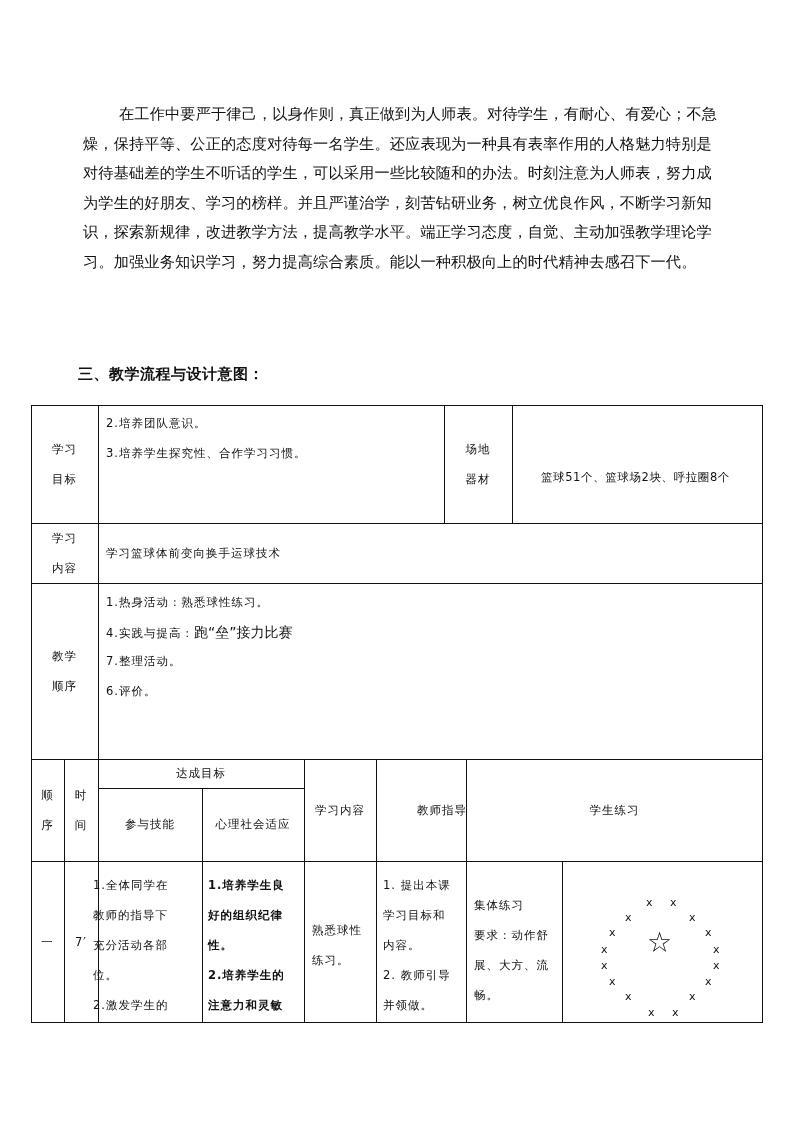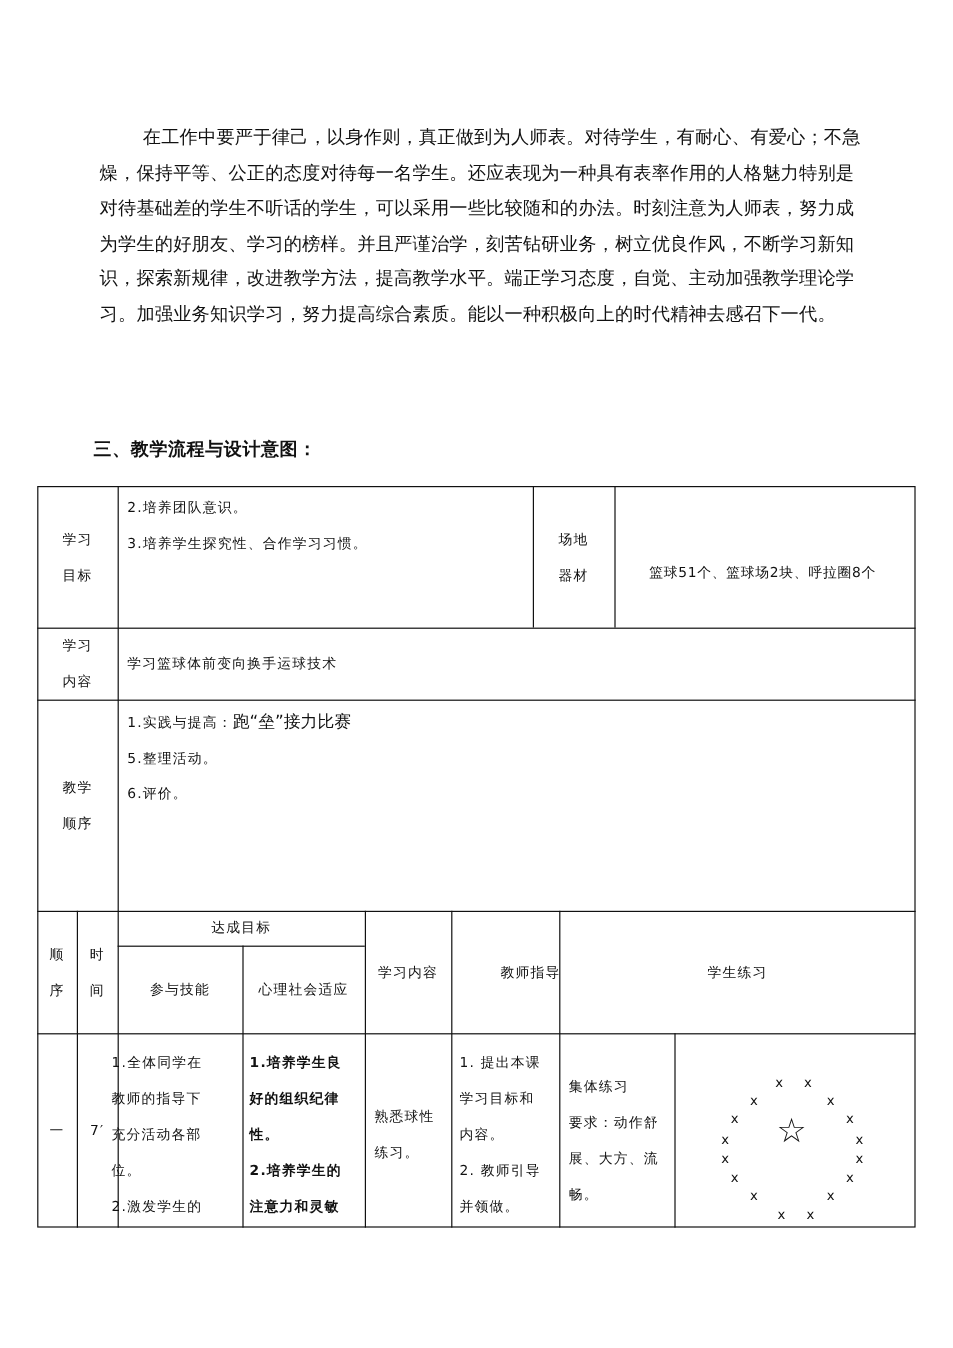--- a/index.html
+++ b/index.html
@@ -62,22 +62,23 @@
     <span>学习</span>
     <span>内容</span>
   </div>
   <div class="cell" style="left:106px; top:523px; width:600px; height:60px; display:flex; align-items:center;">学习篮球体前变向换手运球技术</div>
 
   <div class="cell center stack" style="left:31px; top:583px; width:67px; height:176px; flex-direction:column;">
     <span>教学</span>
     <span>顺序</span>
   </div>
   <div class="cell" style="left:106px; top:588px; width:600px;">
-    <div class="list-line"><span>1.实践与提高：</span><span class="big">跑“垒”接力比赛</span></div>
-    <div class="list-line">5.整理活动。</div>
+    <div class="list-line">1.热身活动：熟悉球性练习。</div>
+    <div class="list-line"><span>4.实践与提高：</span><span class="big">跑“垒”接力比赛</span></div>
+    <div class="list-line">7.整理活动。</div>
     <div class="list-line">6.评价。</div>
   </div>
 
   <div class="cell center stack" style="left:31px; top:759px; width:33px; height:102px; flex-direction:column;">
     <span>顺</span>
     <span>序</span>
   </div>
   <div class="cell center stack" style="left:64px; top:759px; width:34px; height:102px; flex-direction:column;">
     <span>时</span>
     <span>间</span>

